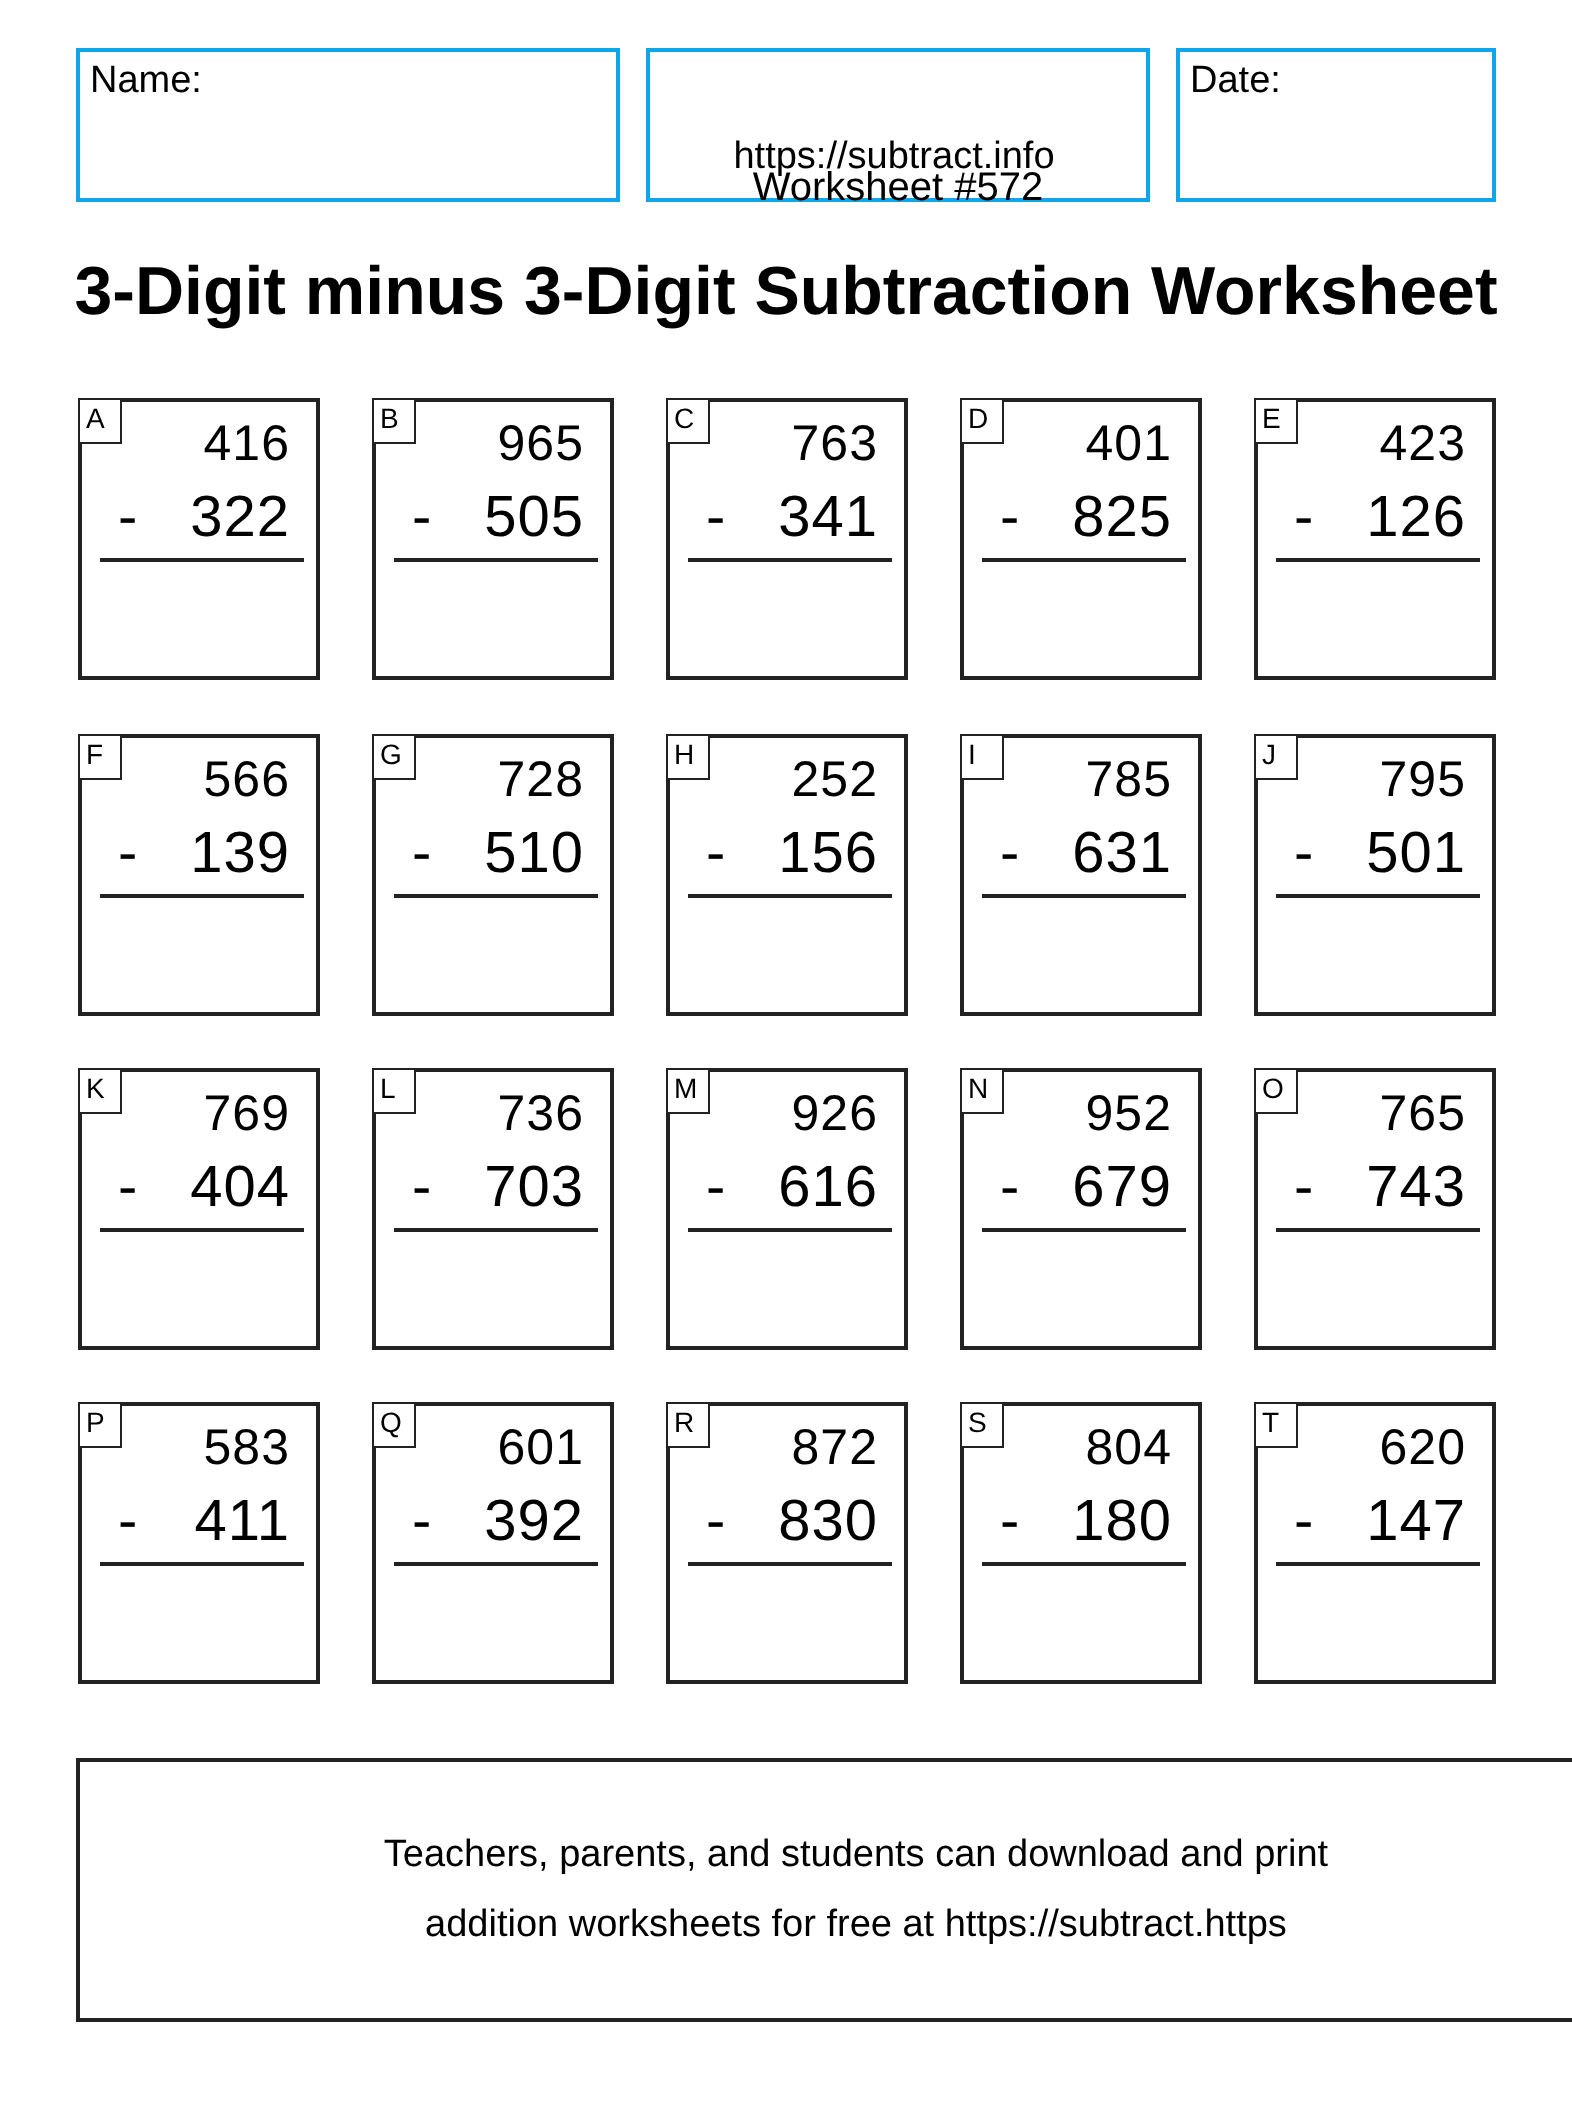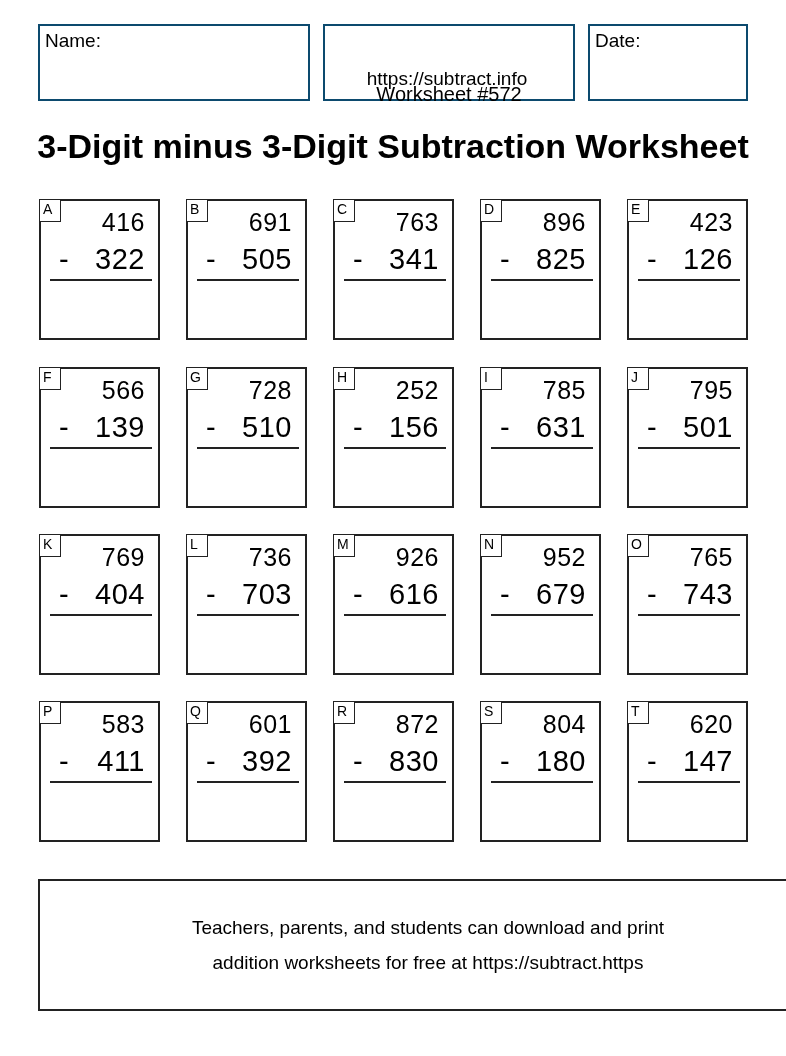--- a/index.html
+++ b/index.html
@@ -1,19 +1,19 @@
 <!DOCTYPE html>
 <html><head>
   <meta charset="utf-8">
   <style>
     * { box-sizing: border-box; margin: 0; padding: 0; }
     html, body { width: 786px; height: 1056px; background: #ffffff; overflow: hidden; }
     body { position: relative; font-family: "Liberation Sans", sans-serif; color: #000; }
 
-    .hbox { position: absolute; border: 2px solid #0c4a6e; background: #fff; padding-left: 40px; }
+    .hbox { position: absolute; border: 2px solid #0ea5e9; background: #fff; padding-left: 40px; }
     #name-box { left: 38px; top: 24px; width: 272px; height: 77px; }
     #ws-box { left: 323px; top: 24px; width: 252px; height: 77px; text-align: center; }
     #date-box { left: 588px; top: 24px; width: 160px; height: 77px; }
     .hlabel { position: absolute; left: 5px; top: 4px; font-size: 19px; }
     .ws-line1 { position: absolute; left: 0; right: 0; top: 12px; font-size: 20px; margin-top: 45px; }
     .ws-line2 { position: absolute; left: 0; right: 4px; top: 42px; font-size: 19px; }
 
     #title { position: absolute; left: 0; right: 0; top: 127px; text-align: center; font-size: 34px; }
 
     #grid { position: absolute; left: 39px; top: 199px; }
@@ -47,35 +47,35 @@
 <div id="grid">
     <div class="prob" style="left: 0px; top: 0px;">
       <div class="plabel">A</div>
       <div class="top-num">416</div>
       <div class="minus">-</div>
       <div class="bot-num">322</div>
       <div class="rule"></div>
     </div>
     <div class="prob" style="left: 147px; top: 0px;">
       <div class="plabel">B</div>
-      <div class="top-num">691</div>
+      <div class="top-num">965</div>
       <div class="minus">-</div>
       <div class="bot-num">505</div>
       <div class="rule"></div>
     </div>
     <div class="prob" style="left: 294px; top: 0px;">
       <div class="plabel">C</div>
       <div class="top-num">763</div>
       <div class="minus">-</div>
       <div class="bot-num">341</div>
       <div class="rule"></div>
     </div>
     <div class="prob" style="left: 441px; top: 0px;">
       <div class="plabel">D</div>
-      <div class="top-num">896</div>
+      <div class="top-num">401</div>
       <div class="minus">-</div>
       <div class="bot-num">825</div>
       <div class="rule"></div>
     </div>
     <div class="prob" style="left: 588px; top: 0px;">
       <div class="plabel">E</div>
       <div class="top-num">423</div>
       <div class="minus">-</div>
       <div class="bot-num">126</div>
       <div class="rule"></div>

